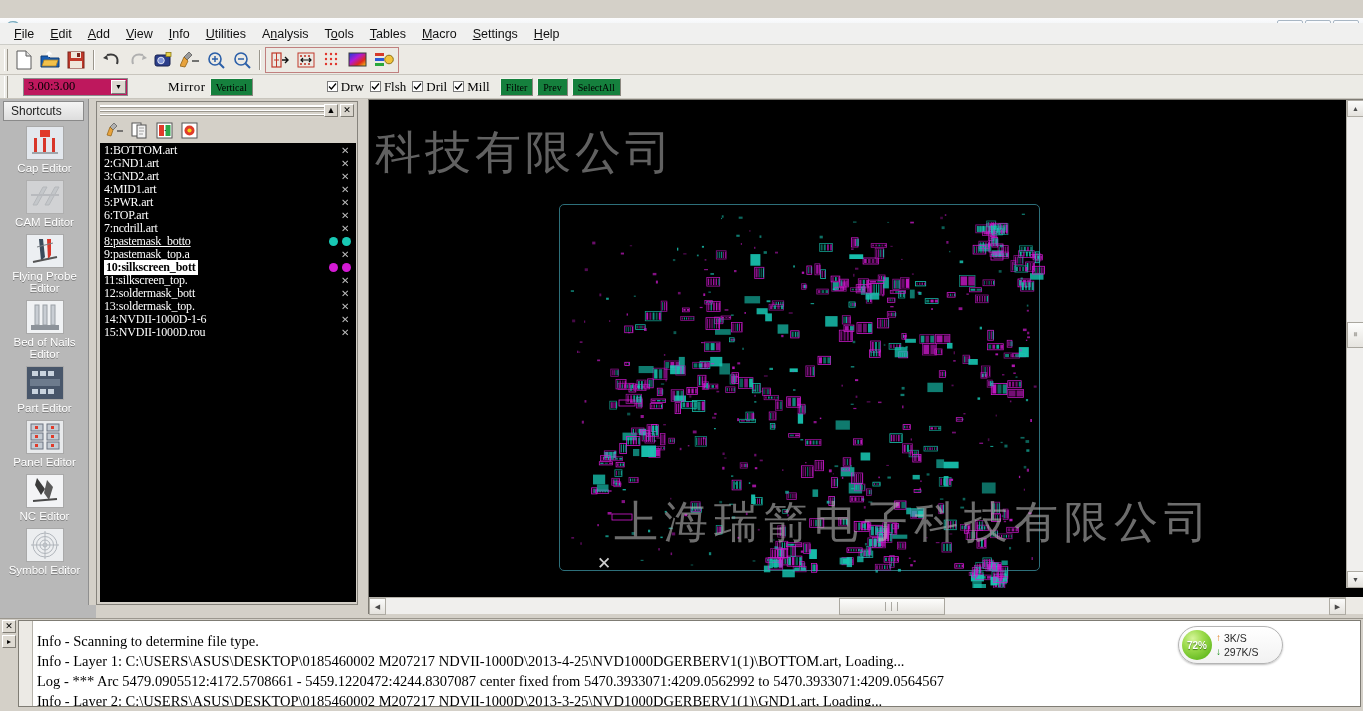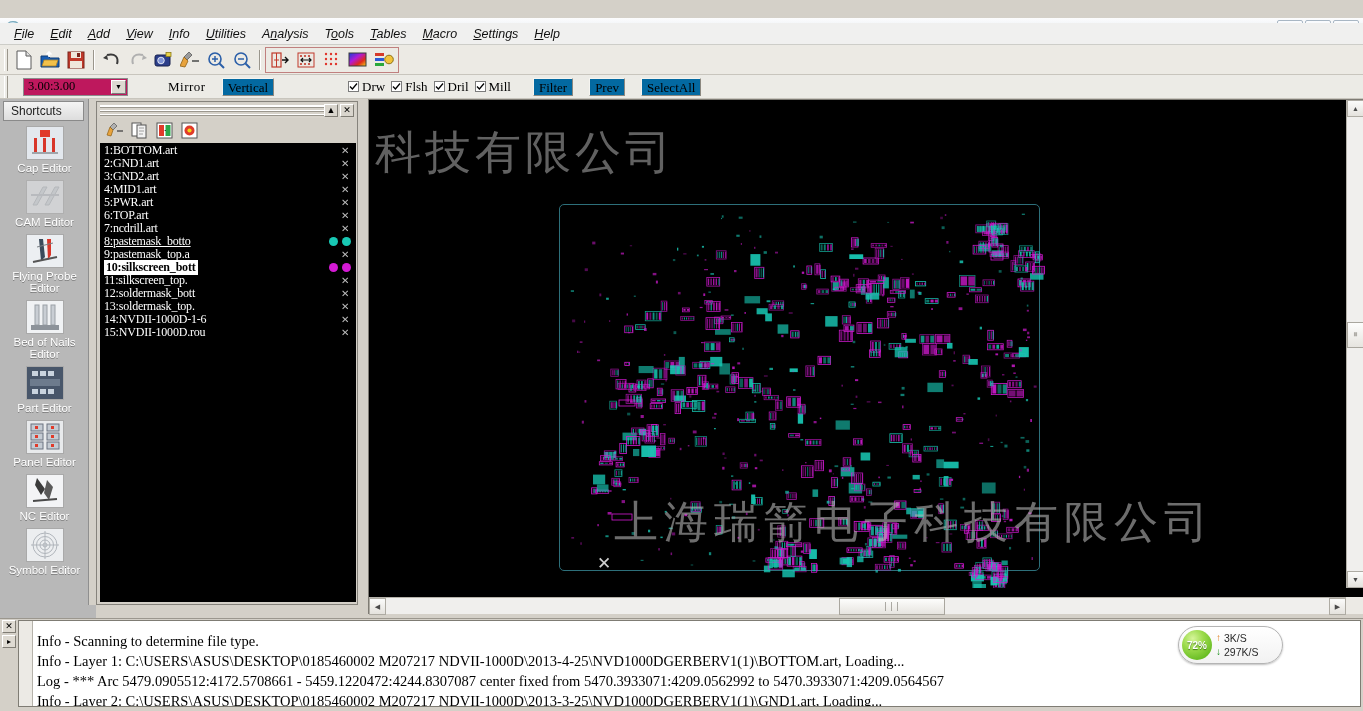--- a/index.html
+++ b/index.html
@@ -44,21 +44,20 @@
 
   
   .menubar{
     position:absolute; left:0; top:23px; width:1363px; height:22px;
     background:#f0f0ef; border-bottom:1px solid #cdcdc8;
     display:flex; align-items:center; padding-left:6px;
   }
   .menu-item{
     padding:12px 8px; font-size:12.5px; color:#111; cursor:default;
     font-family:"Liberation Sans", sans-serif;
-    font-style:italic;
   }
   .menu-item u{ text-decoration:underline; }
 
   
   .toolbar{
     position:absolute; left:0; top:45px; width:1363px; height:30px;
     background:#eceae4; border-bottom:1px solid #c8c5bd;
     display:flex; align-items:center;
   }
   .tb-grip{ width:4px; height:22px; margin:0 3px 0 4px;
@@ -86,25 +85,25 @@
     font-family:"Liberation Serif", serif; font-size:12.5px;
   }
   .combo span{ padding-left:4px; }
   .combo .arrow{
     position:absolute; right:1px; top:1px; width:15px; height:14px;
     background:#ddd9d1; border:1px solid #fff; border-right-color:#7a7a7a; border-bottom-color:#7a7a7a;
     display:flex; align-items:center; justify-content:center; font-size:7px; color:#000;
   }
   .mirror-lbl{ margin-left:40px; font-family:"Liberation Serif", serif; font-size:13px; letter-spacing:.5px;}
   .btn-sunken{
-    font-family:"Liberation Serif", serif; font-size:13px;
+    font-family:"Liberation Serif", serif; font-size:10px;
     padding:0px 5px; height:18px; line-height:17px;
-    background:#0369a1; border:1px solid #f5f4f0;
+    background:#15803d; border:1px solid #f5f4f0;
     border-right-color:#8b8880; border-bottom-color:#8b8880;
-    margin-left:16px; white-space:nowrap;
+    margin-left:4px; white-space:nowrap;
   }
   .cbgroup{ display:flex; align-items:flex-start; margin-left:74px; font-family:"Liberation Serif",serif; font-size:13px;}
   .cb{ width:11px; height:11px; background:#fff; border:1px solid #7b7b7b;
        display:inline-flex; align-items:center; justify-content:center; margin-right:3px; }
   .cb svg{ display:block; }
   .cbitem{ display:flex; align-items:center; margin-right:6px; }
 
   
   .sidebar{
     position:absolute; left:0; top:99px; width:89px; height:515px;

